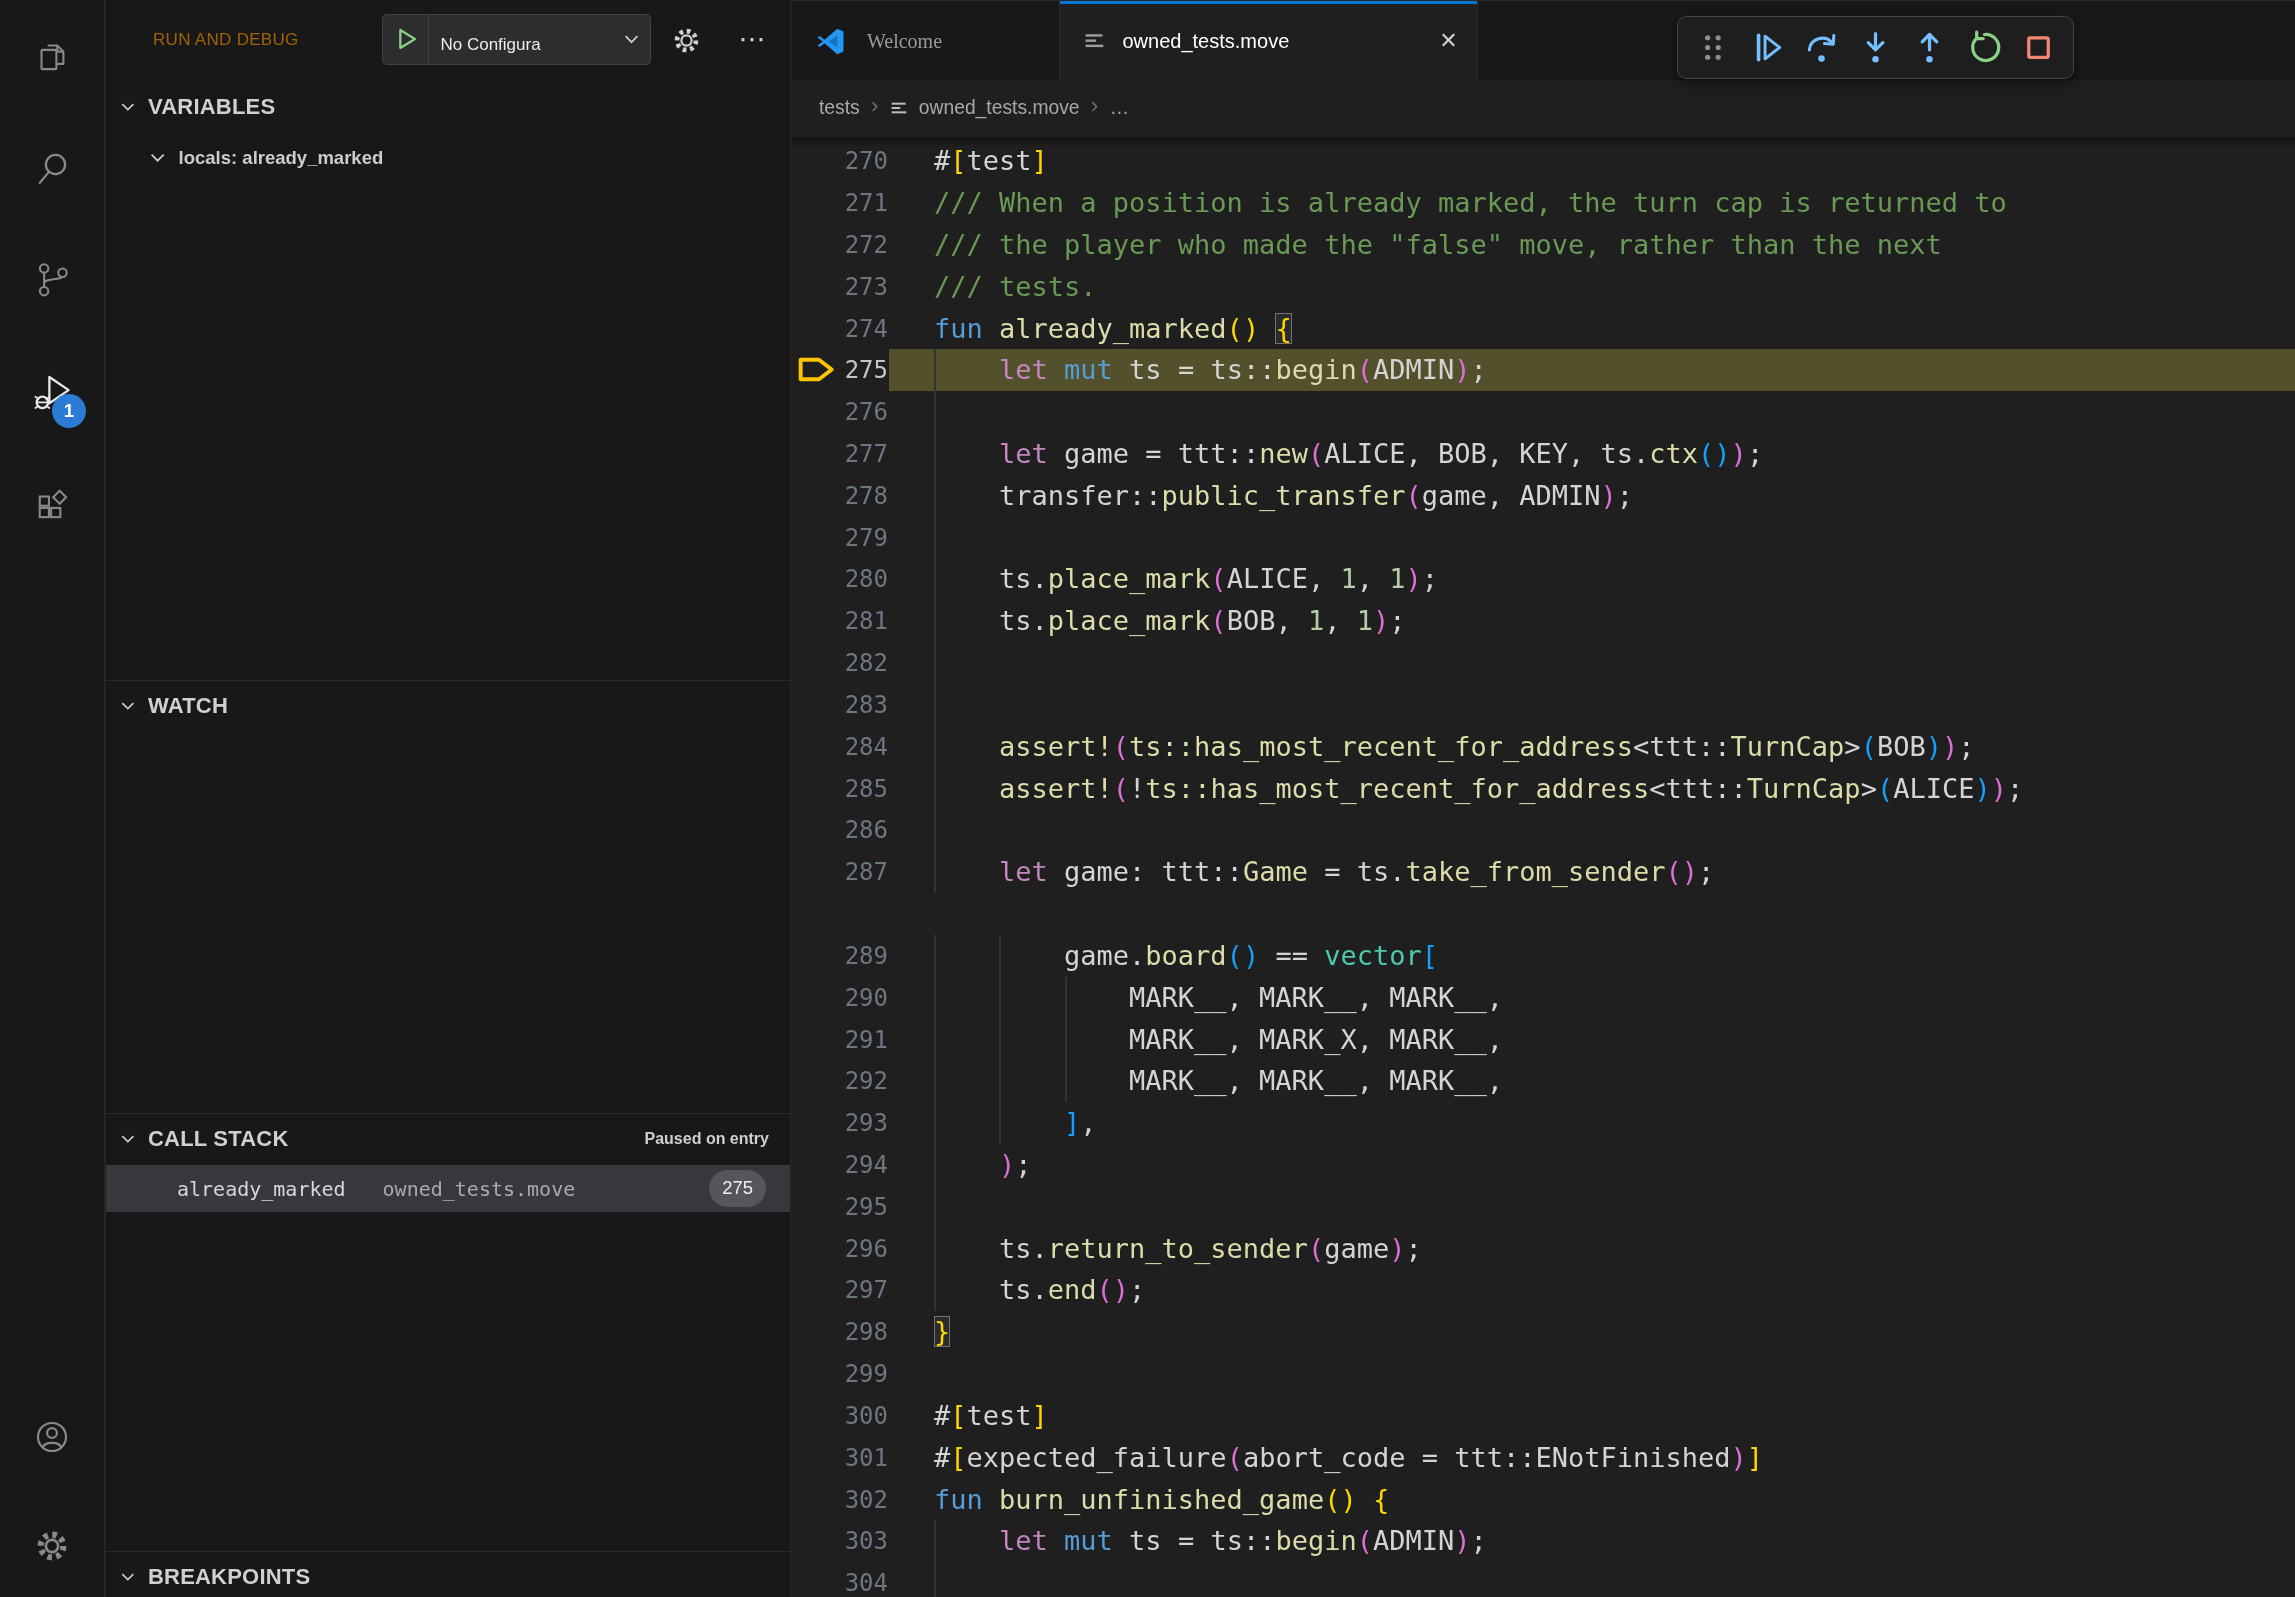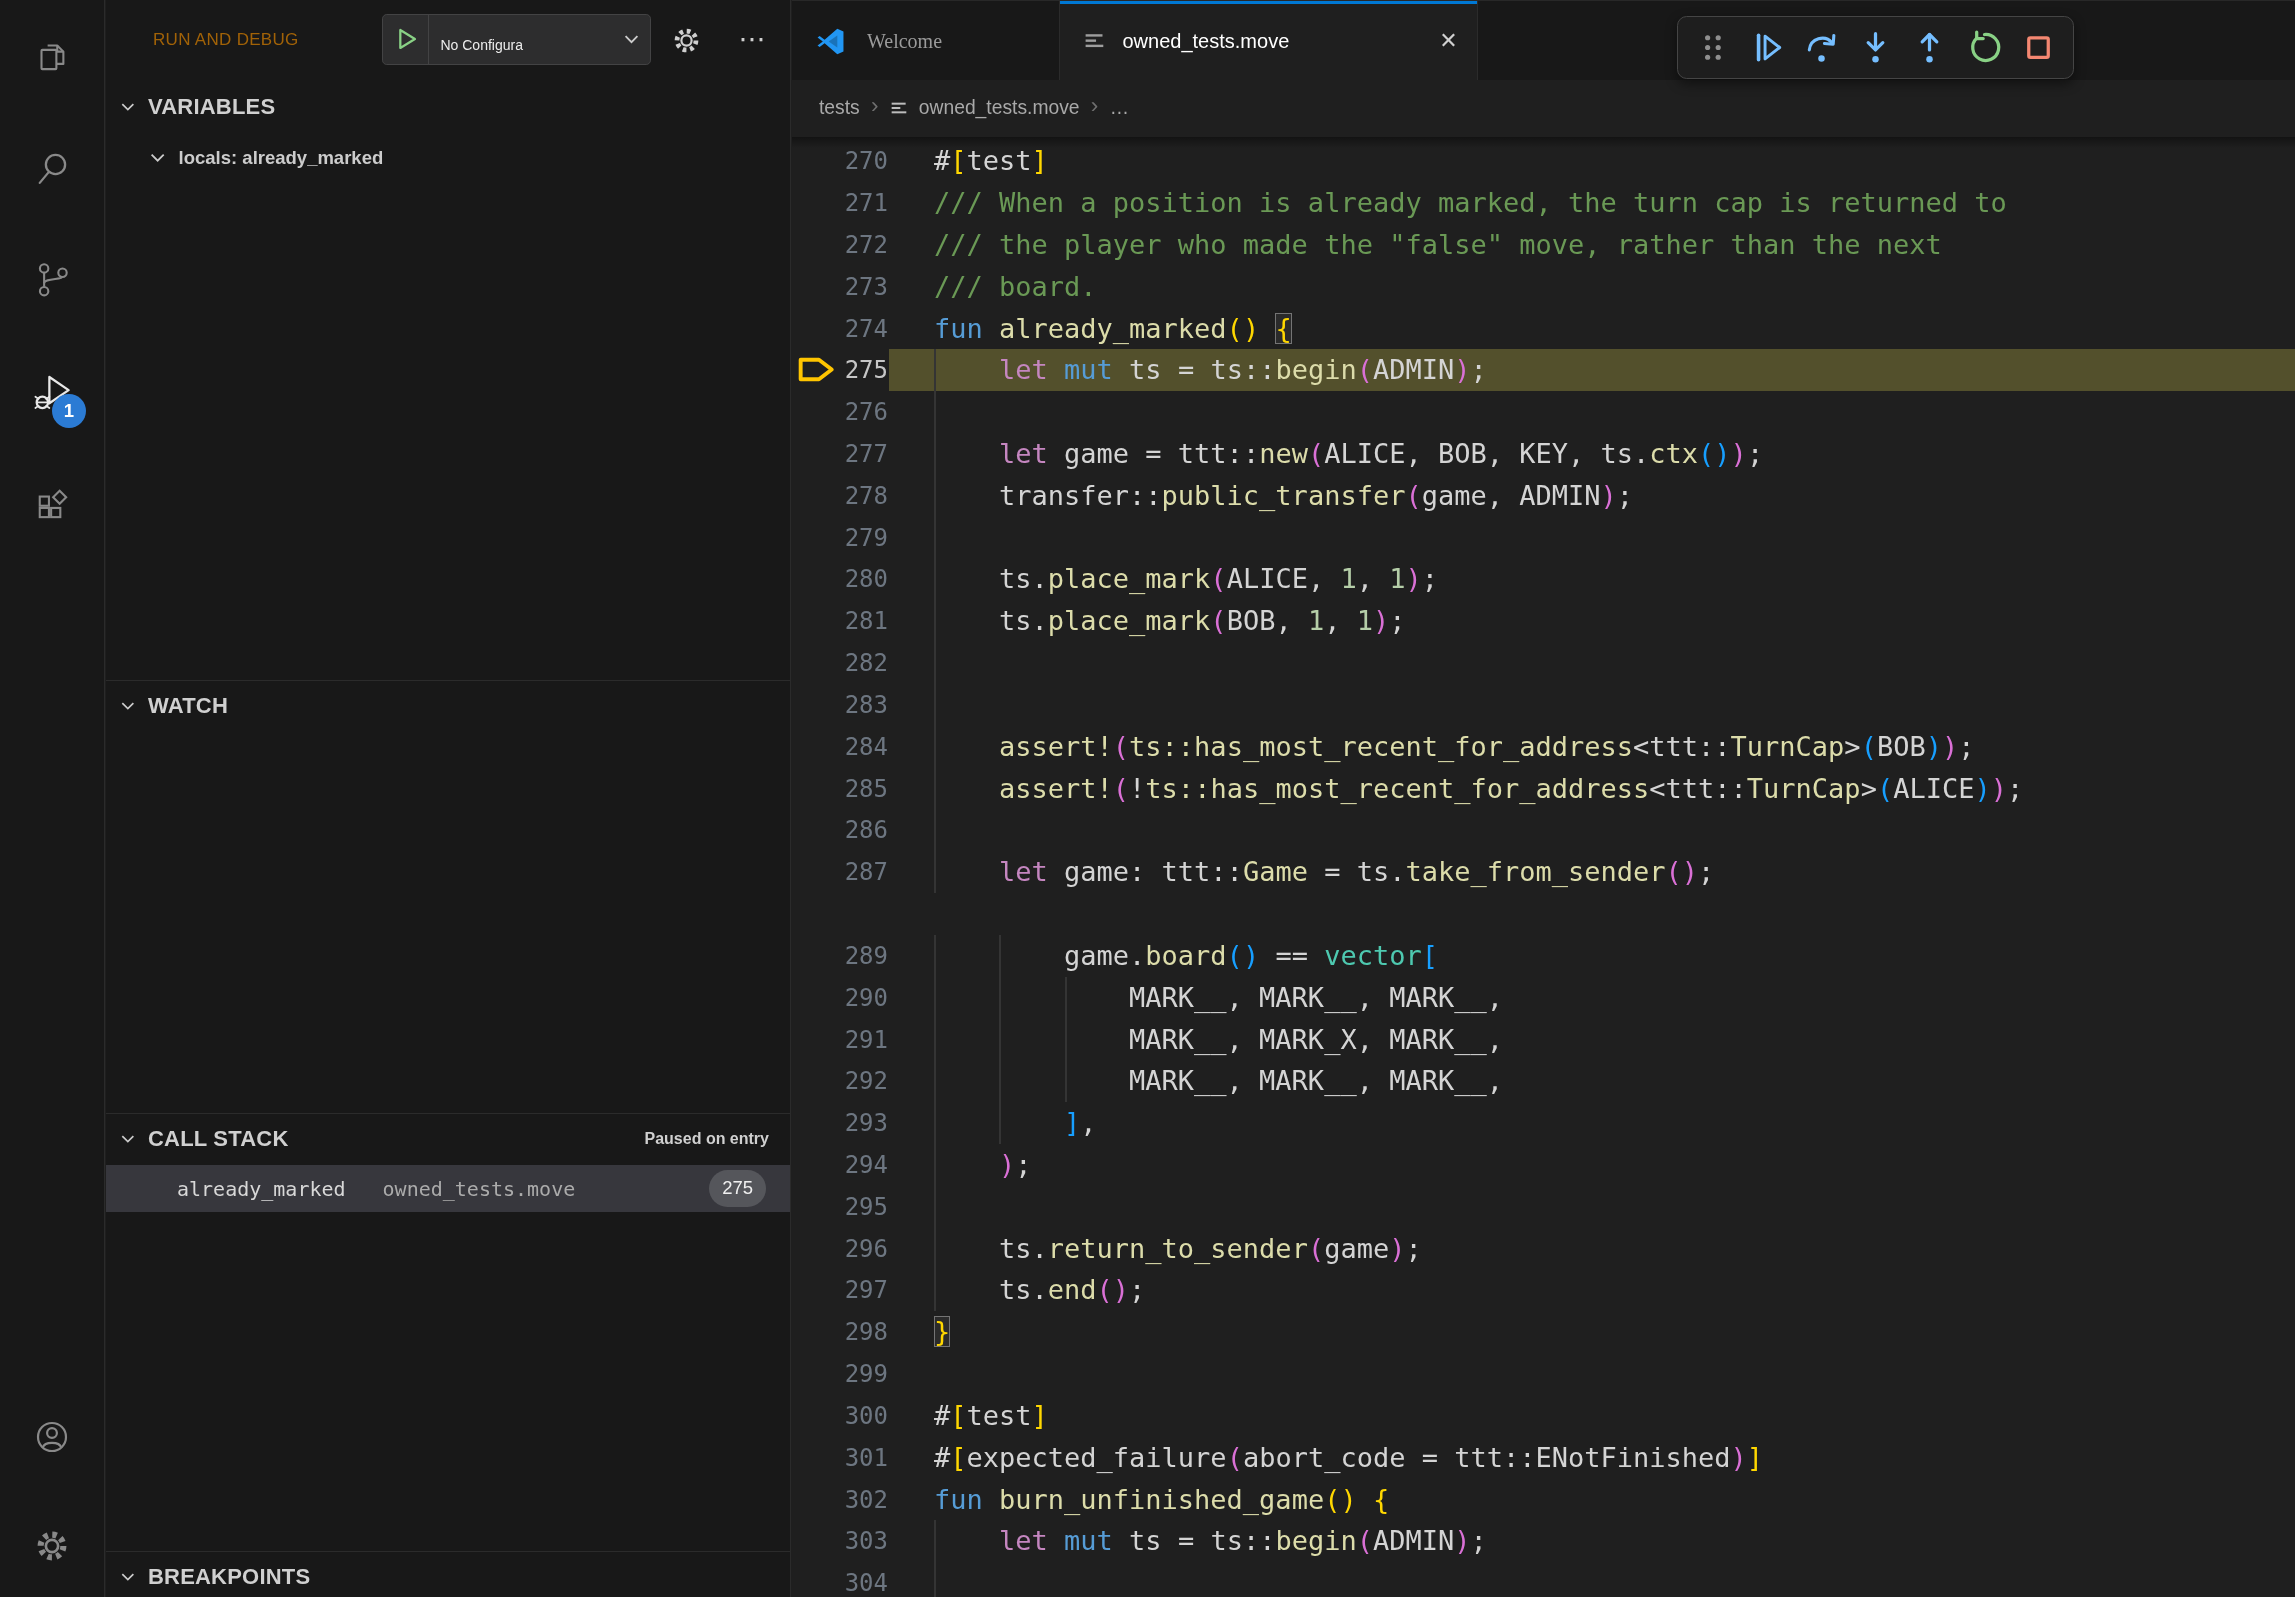--- a/index.html
+++ b/index.html
@@ -14,21 +14,21 @@
   .act-badge{position:absolute;left:21px;top:24px;width:34px;height:34px;border-radius:50%;background:#2b7bd4;
              color:#fff;font-size:18.5px;font-weight:700;display:flex;align-items:center;justify-content:center;}
 
   
   #sidebar{position:absolute;left:106px;top:0;width:685px;height:100%;background:#181818;border-right:0.8px solid #2b2b2b;color:#cccccc;}
   #sb-toolbar{position:absolute;left:0;top:0;width:100%;height:80px;}
   #sb-title{position:absolute;left:47px;top:0;line-height:80px;font-size:17px;color:#a16207;letter-spacing:0.3px;}
   #config-dropdown{position:absolute;left:276px;top:13.7px;width:269px;height:51px;background:#2d2d2e;border:0.8px solid #434344;
                    border-radius:4.8px;display:flex;align-items:center;cursor:pointer;}
   #config-dropdown .dd-divider{width:0.8px;height:100%;background:#434344;margin-left:9.7px;}
-  #config-label{flex:1;padding-left:11.3px;font-size:14px;color:#ececec;white-space:nowrap;overflow:hidden;margin-top:12px;}
+  #config-label{flex:1;padding-left:11.3px;font-size:17px;color:#ececec;white-space:nowrap;overflow:hidden;margin-top:12px;}
   #sb-gear{position:absolute;left:563px;top:22.5px;width:35px;height:35px;cursor:pointer;}
   #sb-more{position:absolute;left:626px;top:19.3px;width:40px;height:40px;font-size:27px;color:#d0d0d0;
            display:flex;align-items:center;justify-content:center;cursor:pointer;}
 
   .sb-header{position:absolute;left:0;width:100%;height:50px;display:flex;align-items:center;cursor:pointer;}
   .sb-header .chev{margin-left:13px;}
   .sb-header .sb-label{margin-left:11.3px;font-size:22px;font-weight:700;color:#d0d0d0;letter-spacing:0.2px;}
   .sb-sep{border-top:0.8px solid #2b2b2b;}
   #hdr-variables{top:82px;}
   #row-locals{position:absolute;left:0;top:135px;width:100%;height:45px;display:flex;align-items:center;cursor:pointer;}
@@ -341,21 +341,21 @@
         <div class="code-row" style="top: 45px;">
           <span class="ln">271</span>
           <span class="ctext"><span class="c">/// When a position is already marked, the turn cap is returned to</span></span>
         </div>
         <div class="code-row" style="top: 87px;">
           <span class="ln">272</span>
           <span class="ctext"><span class="c">/// the player who made the "false" move, rather than the next</span></span>
         </div>
         <div class="code-row" style="top: 129px;">
           <span class="ln">273</span>
-          <span class="ctext"><span class="c">/// board.</span></span>
+          <span class="ctext"><span class="c">/// tests.</span></span>
         </div>
         <div class="code-row" style="top: 171px;">
           <span class="ln">274</span>
           <span class="ctext"><span class="kb">fun </span><span class="f">already_marked</span><span class="b0">(</span><span class="b0">)</span><span class="t"> </span><span class="b0 bm">{</span></span>
         </div>
         <div class="code-row cur" style="top: 212px;">
           <div class="hl-bar"></div>
           <div class="ig" style="left: 142px;"></div>
           <span class="ln">275</span>
           <span class="cur-marker">

